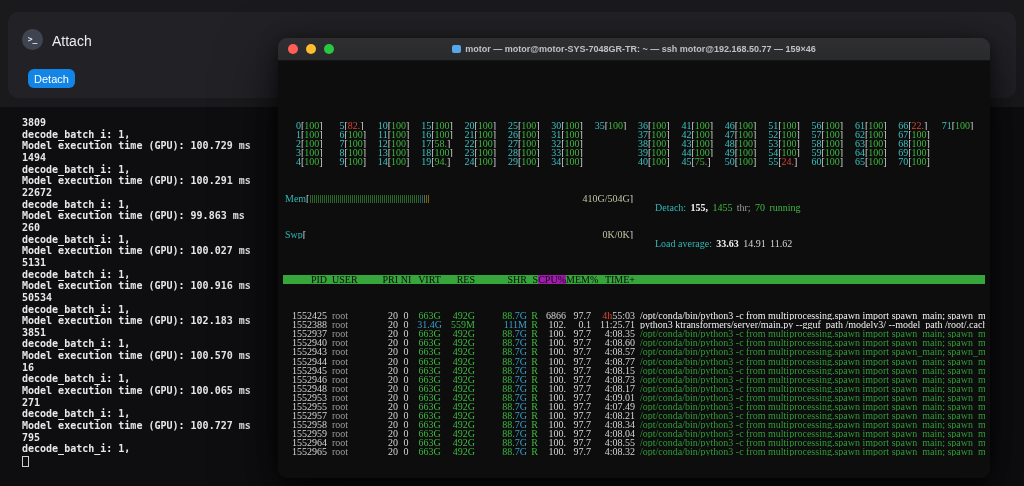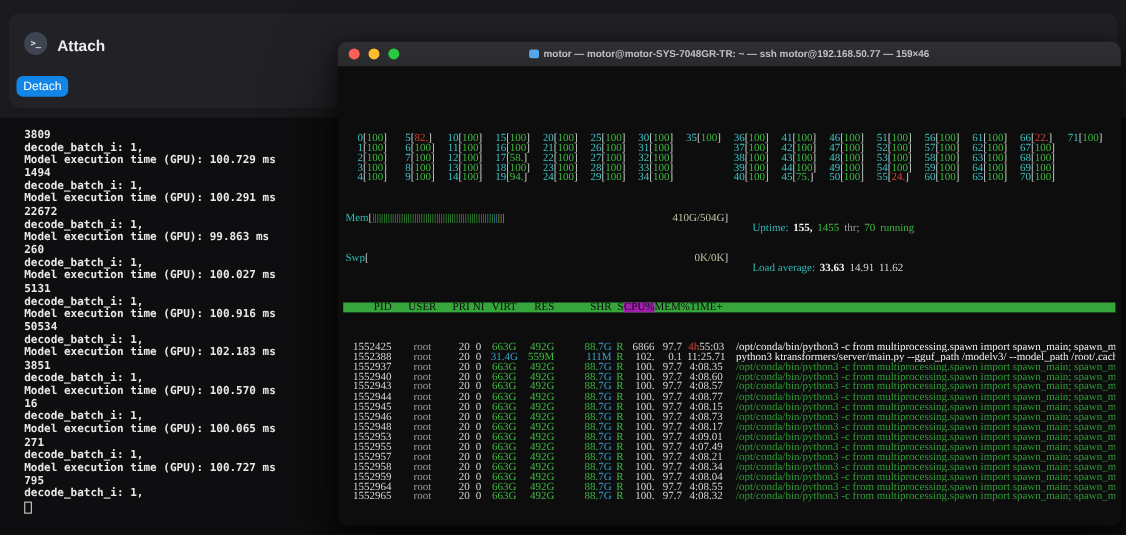--- a/index.html
+++ b/index.html
@@ -11,40 +11,39 @@
   .attach-card{
     position:absolute;left:8px;top:12px;right:8px;height:86px;
     background:#222226;border-radius:10px;
   }
   .attach-icon{
     position:absolute;left:14px;top:17px;width:21px;height:21px;border-radius:50%;
     background:#3f4550;color:#e8e8e8;font-family:"DejaVu Sans Mono",monospace;
     font-size:8px;font-weight:bold;display:flex;align-items:center;justify-content:center;
   }
   .attach-title{
-    position:absolute;left:44px;top:21px;color:#ececec;font-size:14px;font-weight:700;
+    position:absolute;left:44px;top:21px;color:#ececec;font-size:14px;font-weight:400;
   }
   .detach-btn{
-    position:absolute;left:7px;top:57px;width:47px;height:19px;border:none;
+    position:absolute;left:20px;top:57px;width:47px;height:19px;border:none;
     background:#1385e6;color:#fff;font-size:11px;border-radius:6px;
     font-family:"Liberation Sans",sans-serif;display:flex;align-items:center;justify-content:center;
     cursor:pointer;
   }
   .log-panel{
     position:absolute;left:0;top:107px;right:0;bottom:0;
     background:#0e0e10;padding:10px 0 0 22px;
     font-family:"DejaVu Sans Mono",monospace;font-size:10px;line-height:11.65px;
     font-weight:700;color:#e8e8e8;white-space:pre;
   }
   .cursor-block{display:inline-block;width:5px;height:9px;border:1px solid #cfcfcf;margin-top:1px}
   
   .term-window{
     position:absolute;left:278px;top:38px;width:712px;height:440px;border-radius:9px;
     box-shadow:0 22px 60px rgba(0,0,0,.68), 0 4px 18px rgba(0,0,0,.55);
-    margin-left:29px;
   }
   .titlebar{
     height:22px;background:linear-gradient(#2f2f31,#292a2c);border-radius:9px 9px 0 0;
     display:flex;align-items:center;position:relative;border-bottom:1px solid #141415;
   }
   .lights{display:flex;gap:8px;position:absolute;left:10px}
   .light{width:10px;height:10px;border-radius:50%}
   .light.red{background:#ff5f57}.light.yellow{background:#febc2e}.light.green{background:#28c840}
   .win-title{
     margin:0 auto;display:flex;align-items:center;gap:4px;
@@ -74,30 +73,30 @@
   .meter{display:inline-flex;width:348px;margin-left:2px;overflow:hidden}
   .meter .fill{flex:1;overflow:hidden;display:flex}
   .meter .val{margin-left:auto}
   .rinfo{margin-left:2px}
   .sp{margin-right:4.4px}
   
   .ps-header{display:flex;background:#36a53b;color:#0a0a0a;height:9.05px}
   .ps-header .hl{background:#a21caf}
   .ps-row{display:flex;height:9.05px}
   .co-pid{width:44px;text-align:right}
-  .co-user{width:46px;padding-left:5px;text-align:center;overflow:hidden}
+  .co-user{width:46px;padding-left:5px;text-align:left;overflow:hidden}
   .co-pri{width:20px;text-align:right}
   .co-ni{width:16px;text-align:center}
   .co-virt{width:31px;text-align:center}
   .co-res{width:30px;text-align:right}
   .co-shr{width:52px;text-align:right}
   .co-s{width:11px;text-align:right}
   .co-cpu{width:28px;text-align:right}
   .co-mem{width:25px;text-align:right}
-  .co-time{width:44px;text-align:center}
+  .co-time{width:44px;text-align:right}
   .co-cmd{flex:1;padding-left:5px;overflow:hidden;white-space:pre}
 </style>
 </head>
 <body>
 
 <div class="attach-card">
   <div class="attach-icon">&gt;_</div>
   <div class="attach-title">Attach</div>
   <button class="detach-btn">Detach</button>
 </div>
@@ -118,21 +117,21 @@
   </div>
 
   <div class="term-body">
     <div class="blank-line"></div>
 
     <div id="cpu-grid"><div class="cpu-row"><span class="cpu-cell"><span class="c-cyan cpu-id">0</span><span class="c-fg">[</span><span class="c-green">100</span><span class="c-fg">]</span></span><span class="cpu-cell"><span class="c-cyan cpu-id">5</span><span class="c-fg">[</span><span class="c-red">82.</span><span class="c-fg">]</span></span><span class="cpu-cell"><span class="c-cyan cpu-id">10</span><span class="c-fg">[</span><span class="c-green">100</span><span class="c-fg">]</span></span><span class="cpu-cell"><span class="c-cyan cpu-id">15</span><span class="c-fg">[</span><span class="c-green">100</span><span class="c-fg">]</span></span><span class="cpu-cell"><span class="c-cyan cpu-id">20</span><span class="c-fg">[</span><span class="c-green">100</span><span class="c-fg">]</span></span><span class="cpu-cell"><span class="c-cyan cpu-id">25</span><span class="c-fg">[</span><span class="c-green">100</span><span class="c-fg">]</span></span><span class="cpu-cell"><span class="c-cyan cpu-id">30</span><span class="c-fg">[</span><span class="c-green">100</span><span class="c-fg">]</span></span><span class="cpu-cell"><span class="c-cyan cpu-id">35</span><span class="c-fg">[</span><span class="c-green">100</span><span class="c-fg">]</span></span><span class="cpu-cell"><span class="c-cyan cpu-id">36</span><span class="c-fg">[</span><span class="c-green">100</span><span class="c-fg">]</span></span><span class="cpu-cell"><span class="c-cyan cpu-id">41</span><span class="c-fg">[</span><span class="c-green">100</span><span class="c-fg">]</span></span><span class="cpu-cell"><span class="c-cyan cpu-id">46</span><span class="c-fg">[</span><span class="c-green">100</span><span class="c-fg">]</span></span><span class="cpu-cell"><span class="c-cyan cpu-id">51</span><span class="c-fg">[</span><span class="c-green">100</span><span class="c-fg">]</span></span><span class="cpu-cell"><span class="c-cyan cpu-id">56</span><span class="c-fg">[</span><span class="c-green">100</span><span class="c-fg">]</span></span><span class="cpu-cell"><span class="c-cyan cpu-id">61</span><span class="c-fg">[</span><span class="c-green">100</span><span class="c-fg">]</span></span><span class="cpu-cell"><span class="c-cyan cpu-id">66</span><span class="c-fg">[</span><span class="c-red">22.</span><span class="c-fg">]</span></span><span class="cpu-cell"><span class="c-cyan cpu-id">71</span><span class="c-fg">[</span><span class="c-green">100</span><span class="c-fg">]</span></span></div><div class="cpu-row"><span class="cpu-cell"><span class="c-cyan cpu-id">1</span><span class="c-fg">[</span><span class="c-green">100</span><span class="c-fg">]</span></span><span class="cpu-cell"><span class="c-cyan cpu-id">6</span><span class="c-fg">[</span><span class="c-green">100</span><span class="c-fg">]</span></span><span class="cpu-cell"><span class="c-cyan cpu-id">11</span><span class="c-fg">[</span><span class="c-green">100</span><span class="c-fg">]</span></span><span class="cpu-cell"><span class="c-cyan cpu-id">16</span><span class="c-fg">[</span><span class="c-green">100</span><span class="c-fg">]</span></span><span class="cpu-cell"><span class="c-cyan cpu-id">21</span><span class="c-fg">[</span><span class="c-green">100</span><span class="c-fg">]</span></span><span class="cpu-cell"><span class="c-cyan cpu-id">26</span><span class="c-fg">[</span><span class="c-green">100</span><span class="c-fg">]</span></span><span class="cpu-cell"><span class="c-cyan cpu-id">31</span><span class="c-fg">[</span><span class="c-green">100</span><span class="c-fg">]</span></span><span class="cpu-cell"></span><span class="cpu-cell"><span class="c-cyan cpu-id">37</span><span class="c-fg">[</span><span class="c-green">100</span><span class="c-fg">]</span></span><span class="cpu-cell"><span class="c-cyan cpu-id">42</span><span class="c-fg">[</span><span class="c-green">100</span><span class="c-fg">]</span></span><span class="cpu-cell"><span class="c-cyan cpu-id">47</span><span class="c-fg">[</span><span class="c-green">100</span><span class="c-fg">]</span></span><span class="cpu-cell"><span class="c-cyan cpu-id">52</span><span class="c-fg">[</span><span class="c-green">100</span><span class="c-fg">]</span></span><span class="cpu-cell"><span class="c-cyan cpu-id">57</span><span class="c-fg">[</span><span class="c-green">100</span><span class="c-fg">]</span></span><span class="cpu-cell"><span class="c-cyan cpu-id">62</span><span class="c-fg">[</span><span class="c-green">100</span><span class="c-fg">]</span></span><span class="cpu-cell"><span class="c-cyan cpu-id">67</span><span class="c-fg">[</span><span class="c-green">100</span><span class="c-fg">]</span></span><span class="cpu-cell"></span></div><div class="cpu-row"><span class="cpu-cell"><span class="c-cyan cpu-id">2</span><span class="c-fg">[</span><span class="c-green">100</span><span class="c-fg">]</span></span><span class="cpu-cell"><span class="c-cyan cpu-id">7</span><span class="c-fg">[</span><span class="c-green">100</span><span class="c-fg">]</span></span><span class="cpu-cell"><span class="c-cyan cpu-id">12</span><span class="c-fg">[</span><span class="c-green">100</span><span class="c-fg">]</span></span><span class="cpu-cell"><span class="c-cyan cpu-id">17</span><span class="c-fg">[</span><span class="c-green">58.</span><span class="c-fg">]</span></span><span class="cpu-cell"><span class="c-cyan cpu-id">22</span><span class="c-fg">[</span><span class="c-green">100</span><span class="c-fg">]</span></span><span class="cpu-cell"><span class="c-cyan cpu-id">27</span><span class="c-fg">[</span><span class="c-green">100</span><span class="c-fg">]</span></span><span class="cpu-cell"><span class="c-cyan cpu-id">32</span><span class="c-fg">[</span><span class="c-green">100</span><span class="c-fg">]</span></span><span class="cpu-cell"></span><span class="cpu-cell"><span class="c-cyan cpu-id">38</span><span class="c-fg">[</span><span class="c-green">100</span><span class="c-fg">]</span></span><span class="cpu-cell"><span class="c-cyan cpu-id">43</span><span class="c-fg">[</span><span class="c-green">100</span><span class="c-fg">]</span></span><span class="cpu-cell"><span class="c-cyan cpu-id">48</span><span class="c-fg">[</span><span class="c-green">100</span><span class="c-fg">]</span></span><span class="cpu-cell"><span class="c-cyan cpu-id">53</span><span class="c-fg">[</span><span class="c-green">100</span><span class="c-fg">]</span></span><span class="cpu-cell"><span class="c-cyan cpu-id">58</span><span class="c-fg">[</span><span class="c-green">100</span><span class="c-fg">]</span></span><span class="cpu-cell"><span class="c-cyan cpu-id">63</span><span class="c-fg">[</span><span class="c-green">100</span><span class="c-fg">]</span></span><span class="cpu-cell"><span class="c-cyan cpu-id">68</span><span class="c-fg">[</span><span class="c-green">100</span><span class="c-fg">]</span></span><span class="cpu-cell"></span></div><div class="cpu-row"><span class="cpu-cell"><span class="c-cyan cpu-id">3</span><span class="c-fg">[</span><span class="c-green">100</span><span class="c-fg">]</span></span><span class="cpu-cell"><span class="c-cyan cpu-id">8</span><span class="c-fg">[</span><span class="c-green">100</span><span class="c-fg">]</span></span><span class="cpu-cell"><span class="c-cyan cpu-id">13</span><span class="c-fg">[</span><span class="c-green">100</span><span class="c-fg">]</span></span><span class="cpu-cell"><span class="c-cyan cpu-id">18</span><span class="c-fg">[</span><span class="c-green">100</span><span class="c-fg">]</span></span><span class="cpu-cell"><span class="c-cyan cpu-id">23</span><span class="c-fg">[</span><span class="c-green">100</span><span class="c-fg">]</span></span><span class="cpu-cell"><span class="c-cyan cpu-id">28</span><span class="c-fg">[</span><span class="c-green">100</span><span class="c-fg">]</span></span><span class="cpu-cell"><span class="c-cyan cpu-id">33</span><span class="c-fg">[</span><span class="c-green">100</span><span class="c-fg">]</span></span><span class="cpu-cell"></span><span class="cpu-cell"><span class="c-cyan cpu-id">39</span><span class="c-fg">[</span><span class="c-green">100</span><span class="c-fg">]</span></span><span class="cpu-cell"><span class="c-cyan cpu-id">44</span><span class="c-fg">[</span><span class="c-green">100</span><span class="c-fg">]</span></span><span class="cpu-cell"><span class="c-cyan cpu-id">49</span><span class="c-fg">[</span><span class="c-green">100</span><span class="c-fg">]</span></span><span class="cpu-cell"><span class="c-cyan cpu-id">54</span><span class="c-fg">[</span><span class="c-green">100</span><span class="c-fg">]</span></span><span class="cpu-cell"><span class="c-cyan cpu-id">59</span><span class="c-fg">[</span><span class="c-green">100</span><span class="c-fg">]</span></span><span class="cpu-cell"><span class="c-cyan cpu-id">64</span><span class="c-fg">[</span><span class="c-green">100</span><span class="c-fg">]</span></span><span class="cpu-cell"><span class="c-cyan cpu-id">69</span><span class="c-fg">[</span><span class="c-green">100</span><span class="c-fg">]</span></span><span class="cpu-cell"></span></div><div class="cpu-row"><span class="cpu-cell"><span class="c-cyan cpu-id">4</span><span class="c-fg">[</span><span class="c-green">100</span><span class="c-fg">]</span></span><span class="cpu-cell"><span class="c-cyan cpu-id">9</span><span class="c-fg">[</span><span class="c-green">100</span><span class="c-fg">]</span></span><span class="cpu-cell"><span class="c-cyan cpu-id">14</span><span class="c-fg">[</span><span class="c-green">100</span><span class="c-fg">]</span></span><span class="cpu-cell"><span class="c-cyan cpu-id">19</span><span class="c-fg">[</span><span class="c-green">94.</span><span class="c-fg">]</span></span><span class="cpu-cell"><span class="c-cyan cpu-id">24</span><span class="c-fg">[</span><span class="c-green">100</span><span class="c-fg">]</span></span><span class="cpu-cell"><span class="c-cyan cpu-id">29</span><span class="c-fg">[</span><span class="c-green">100</span><span class="c-fg">]</span></span><span class="cpu-cell"><span class="c-cyan cpu-id">34</span><span class="c-fg">[</span><span class="c-green">100</span><span class="c-fg">]</span></span><span class="cpu-cell"></span><span class="cpu-cell"><span class="c-cyan cpu-id">40</span><span class="c-fg">[</span><span class="c-green">100</span><span class="c-fg">]</span></span><span class="cpu-cell"><span class="c-cyan cpu-id">45</span><span class="c-fg">[</span><span class="c-green">75.</span><span class="c-fg">]</span></span><span class="cpu-cell"><span class="c-cyan cpu-id">50</span><span class="c-fg">[</span><span class="c-green">100</span><span class="c-fg">]</span></span><span class="cpu-cell"><span class="c-cyan cpu-id">55</span><span class="c-fg">[</span><span class="c-red">24.</span><span class="c-fg">]</span></span><span class="cpu-cell"><span class="c-cyan cpu-id">60</span><span class="c-fg">[</span><span class="c-green">100</span><span class="c-fg">]</span></span><span class="cpu-cell"><span class="c-cyan cpu-id">65</span><span class="c-fg">[</span><span class="c-green">100</span><span class="c-fg">]</span></span><span class="cpu-cell"><span class="c-cyan cpu-id">70</span><span class="c-fg">[</span><span class="c-green">100</span><span class="c-fg">]</span></span><span class="cpu-cell"></span></div></div>
 
     <div class="info-line">
       <div class="meter" id="mem-meter"><span class="c-teal">Mem</span><span class="c-fg">[</span><span class="fill"><span class="c-green">|||||||||||||||||||||||||||||||||||||||||||||||||||||||</span><span class="c-blue">||</span><span class="c-yellow">|||</span><span class="c-memtxt val">410G/504G</span></span><span class="c-fg">]</span></div>
       <div class="rinfo">
-        <span class="c-teal sp">Uptime:</span><span class="c-boldw sp">155,</span><span class="c-green sp">1455</span><span class="c-gray sp">thr;</span><span class="c-green sp">70</span><span class="c-green">running</span>
+        <span class="c-teal sp">Detach:</span><span class="c-boldw sp">155,</span><span class="c-green sp">1455</span><span class="c-gray sp">thr;</span><span class="c-green sp">70</span><span class="c-green">running</span>
       </div>
     </div>
 
     <div class="info-line">
       <div class="meter" id="swp-meter"><span class="c-teal">Swp</span><span class="c-fg">[</span><span class="fill"><span class="c-memtxt val">0K/0K</span></span><span class="c-fg">]</span></div>
       <div class="rinfo">
         <span class="c-teal sp">Load average:</span><span class="c-boldw sp">33.63</span><span class="c-fg sp">14.91</span><span class="c-fg">11.62</span>
       </div>
     </div>
 

